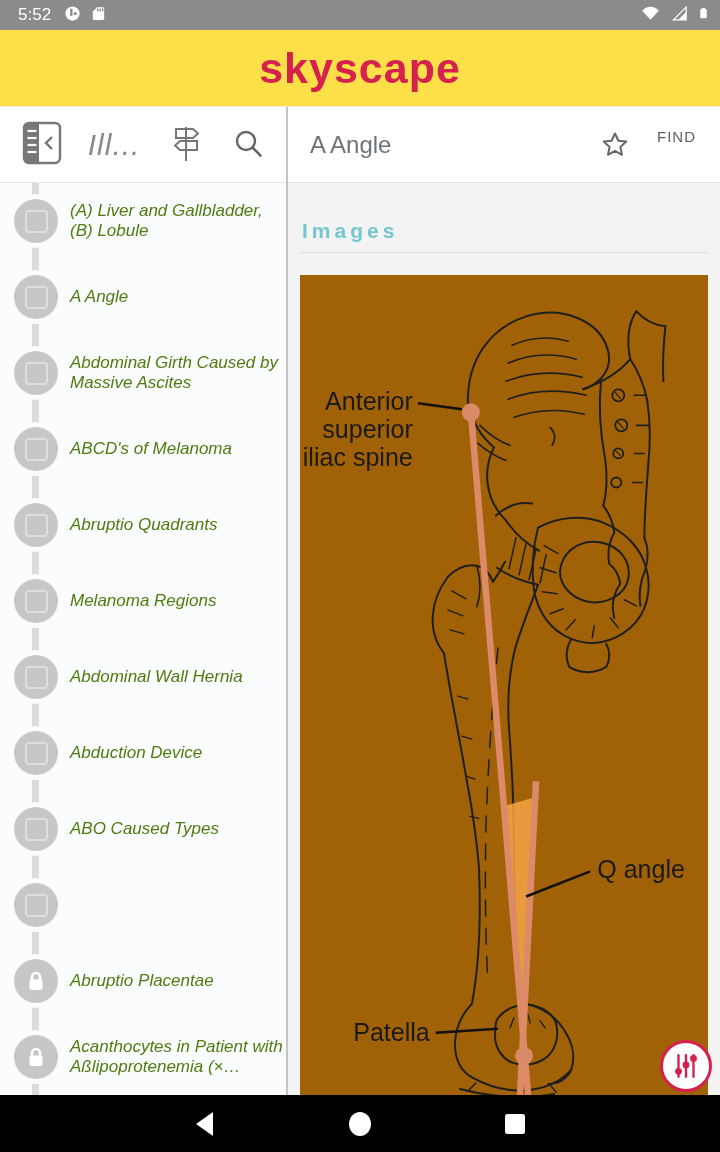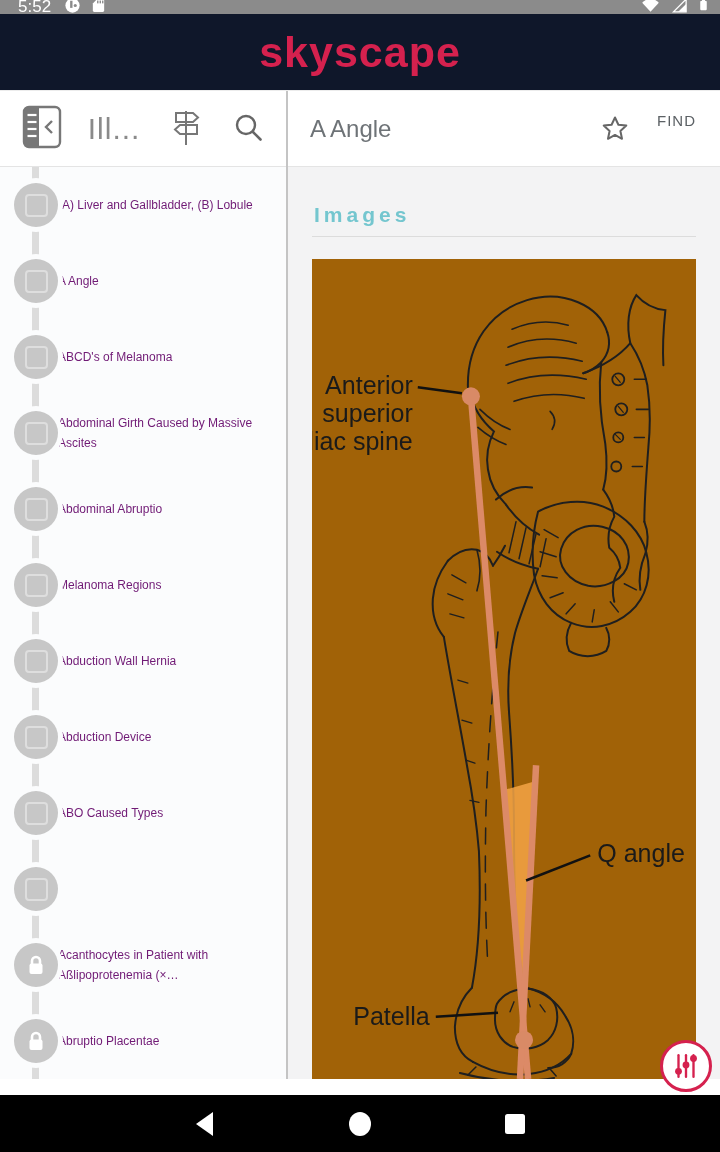--- a/index.html
+++ b/index.html
@@ -1,52 +1,52 @@
 <!DOCTYPE html>
 <html><head>
 <meta charset="utf-8">
 <style>
   html,body{margin:0;padding:0;}
   body{width:720px;height:1152px;position:relative;overflow:hidden;background:#fff;
        font-family:"Liberation Sans",sans-serif;}
   
-  .status-bar{height:14px;background:#8b8b8b;display:flex;align-items:center;
+  .status-bar{height:30px;background:#8b8b8b;display:flex;align-items:center;
               padding:0 10px;color:#fff;box-sizing:border-box;}
   .sb-time{font-size:17px;margin:0 12px 0 8px;}
   .sb-left-icons,.sb-right{display:flex;align-items:center;gap:8px;}
   .sb-right{margin-left:auto;}
   
-  .app-header{height:77px;background:#0f172a;display:flex;align-items:center;justify-content:center;
+  .app-header{height:77px;background:#fde047;display:flex;align-items:center;justify-content:center;
               border-bottom:1px solid #ececec;box-sizing:border-box;}
   .logo{font-size:43px;font-weight:700;color:#d5214e;letter-spacing:1px;}
   
   .content{display:flex;height:988px;}
-  .sidebar{width:286px;border-right:2px solid #c4c4c4;display:flex;flex-direction:column;box-sizing:content-box;}
+  .sidebar{width:286px;border-right:2px solid #c4c4c4;display:flex;flex-direction:column;box-sizing:content-box;font-style:italic;}
   .sidebar-toolbar{height:76px;background:#fff;border-bottom:1px solid #e4e4e4;
                    display:flex;align-items:center;justify-content:space-between;
                    padding:0 22px;box-sizing:border-box;}
   .tab-label{font-size:30px;color:#8a8a8a;font-weight:500;letter-spacing:1px;}
   .sidebar-list{flex:1;background:#fbfcfd;position:relative;overflow:hidden;}
   .timeline{position:absolute;left:32px;top:0;bottom:0;width:7px;background:#dcdcdc;}
   .side-item{height:76px;display:flex;align-items:center;position:relative;cursor:pointer;}
   .item-icon{width:44px;height:44px;margin-left:14px;border-radius:50%;background:#c7c7c7;
              box-shadow:0 0 0 5px #fbfcfd;display:flex;align-items:center;justify-content:center;
              flex:0 0 auto;position:relative;z-index:1;}
   .ph-sq{width:19px;height:19px;border:2.5px solid #dedede;border-radius:4px;}
   .lock-icon{display:none;}
   .side-item.locked .lock-icon{display:block;}
-  .item-label{width:214px;font-size:12px;line-height:20px;color:#701a75;}
+  .item-label{margin-left:12px;width:214px;font-size:17px;line-height:20px;color:#4d7c0f;}
   
   .main{flex:1;background:#f3f3f4;display:flex;flex-direction:column;min-width:0;}
   .main-header{height:76px;background:#fff;border-bottom:1px solid #e4e4e4;
                display:flex;align-items:center;padding:0 16px 0 22px;box-sizing:border-box;}
   .main-title{font-size:24px;color:#6e7377;}
   .star-btn{margin-left:auto;display:flex;cursor:pointer;}
   .find-btn{margin:0 8px 16px 26px;font-size:15px;color:#5c6165;letter-spacing:1px;cursor:pointer;}
-  .main-body{flex:1;padding:0 24px;overflow:hidden;}
+  .main-body{flex:1;padding:0 12px;overflow:hidden;}
   .section-title{margin:36px 0 0 2px;font-size:21px;font-weight:700;color:#74c6cf;letter-spacing:4px;}
   .section-divider{height:1px;background:#dcdcdc;margin-top:9px;}
   .image-card{background:#a16207;margin-top:22px;height:820px;overflow:hidden;}
   .image-card svg{display:block;width:100%;height:100%;}
   
   .fab{position:absolute;right:8px;top:1040px;width:52px;height:52px;border-radius:50%;
        background:#fff;border:3px solid #d5214e;box-sizing:border-box;
        display:flex;align-items:center;justify-content:center;cursor:pointer;z-index:5;}
   
   .nav-bar{position:absolute;left:0;bottom:0;width:720px;height:57px;background:#000;
@@ -151,53 +151,53 @@
 
     </span>
     <span class="item-label">A Angle</span>
   </div>
 
   <div class="side-item">
     <span class="item-icon">
       <span class="ph-sq"></span>
 
     </span>
+    <span class="item-label">Abdominal Girth Caused by Massive Ascites</span>
+  </div>
+
+  <div class="side-item">
+    <span class="item-icon">
+      <span class="ph-sq"></span>
+
+    </span>
     <span class="item-label">ABCD's of Melanoma</span>
   </div>
 
   <div class="side-item">
     <span class="item-icon">
       <span class="ph-sq"></span>
 
     </span>
-    <span class="item-label">Abdominal Girth Caused by Massive Ascites</span>
-  </div>
-
-  <div class="side-item">
-    <span class="item-icon">
-      <span class="ph-sq"></span>
-
-    </span>
-    <span class="item-label">Abdominal Abruptio</span>
+    <span class="item-label">Abruptio Quadrants</span>
   </div>
 
   <div class="side-item">
     <span class="item-icon">
       <span class="ph-sq"></span>
 
     </span>
     <span class="item-label">Melanoma Regions</span>
   </div>
 
   <div class="side-item">
     <span class="item-icon">
       <span class="ph-sq"></span>
 
     </span>
-    <span class="item-label">Abduction Wall Hernia</span>
+    <span class="item-label">Abdominal Wall Hernia</span>
   </div>
 
   <div class="side-item">
     <span class="item-icon">
       <span class="ph-sq"></span>
 
     </span>
     <span class="item-label">Abduction Device</span>
   </div>
 
@@ -217,32 +217,32 @@
   </div>
 
   <div class="side-item locked">
     <span class="item-icon">
 
       <svg class="lock-icon" width="20" height="22" viewBox="0 0 20 22">
               <path d="M6,10 V7 a4,4 0 0 1 8,0 V10" fill="none" stroke="#fff" stroke-width="2.6"></path>
               <rect x="3.5" y="9.5" width="13" height="10.5" rx="2" fill="#fff"></rect>
             </svg>
     </span>
-    <span class="item-label">Acanthocytes in Patient with Aßlipoprotenemia (×…</span>
+    <span class="item-label">Abruptio Placentae</span>
   </div>
 
   <div class="side-item locked">
     <span class="item-icon">
 
       <svg class="lock-icon" width="20" height="22" viewBox="0 0 20 22">
               <path d="M6,10 V7 a4,4 0 0 1 8,0 V10" fill="none" stroke="#fff" stroke-width="2.6"></path>
               <rect x="3.5" y="9.5" width="13" height="10.5" rx="2" fill="#fff"></rect>
             </svg>
     </span>
-    <span class="item-label">Abruptio Placentae</span>
+    <span class="item-label">Acanthocytes in Patient with Aßlipoprotenemia (×…</span>
   </div>
 </div>
   </div>
 
   <div class="main">
     <div class="main-header">
       <span class="main-title">A Angle</span>
       <span class="star-btn">
         <svg width="32" height="32" viewBox="0 0 32 32">
             <path d="M16,4.5 L19.4,11.7 L27.3,12.6 L21.4,18 L23,25.8 L16,21.9 L9,25.8 L10.6,18 L4.7,12.6 L12.6,11.7 Z" fill="none" stroke="#666" stroke-width="2" stroke-linejoin="round"></path>

